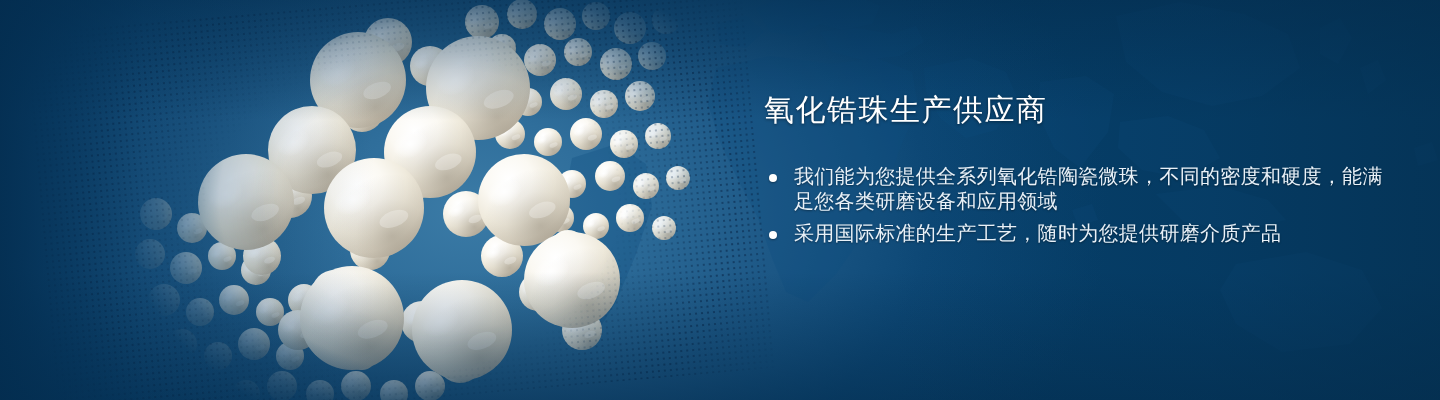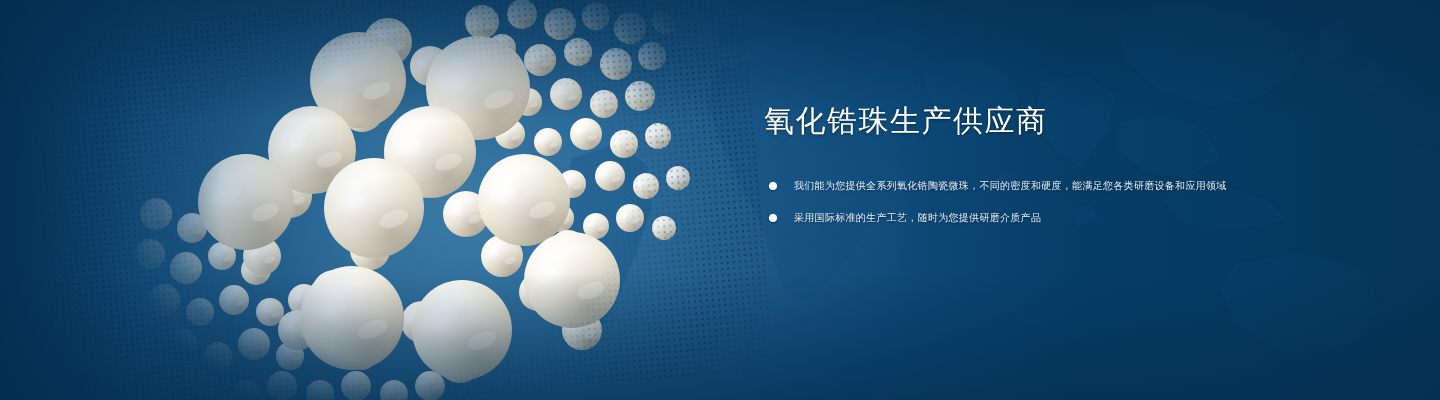--- a/index.html
+++ b/index.html
@@ -90,22 +90,23 @@
     mask-image:
       radial-gradient(ellipse 330px 250px at 320px 200px,
                       #000 52%, rgba(0,0,0,0.88) 70%, rgba(0,0,0,0.22) 88%, rgba(0,0,0,0) 100%);
   }
   .beads-photo svg { display: block; width: 100%; height: 100%; }
 
   
   .copy {
     position: absolute;
     left: 764px;
-    top: 104px;
+    top: 96px;
     width: 620px;
+    font-family: Liberation Mono, monospace;
   }
   .headline {
     margin: 0;
     color: #ffffff;
     font-size: 30px;
     font-weight: 400;
     letter-spacing: 1.5px;
     line-height: 1.1;
     text-shadow: 0 1px 3px rgba(0,0,0,0.45);
     white-space: nowrap;
@@ -113,21 +114,21 @@
   .bullet-list {
     list-style: none;
     margin: 36px 0 0 0;
     padding: 0;
   }
   .bullet-item {
     position: relative;
     padding-left: 30px;
     margin-bottom: 7px;
     color: #e9f1f8;
-    font-size: 10px;
+    font-size: 20px;
     line-height: 25px;
     letter-spacing: 0.3px;
     text-shadow: 0 1px 2px rgba(0,0,0,0.4);
   }
   .bullet-item:last-child { margin-bottom: 16px; }
   .bullet-dot {
     position: absolute;
     left: 5px;
     top: 9px;
     width: 8px;

